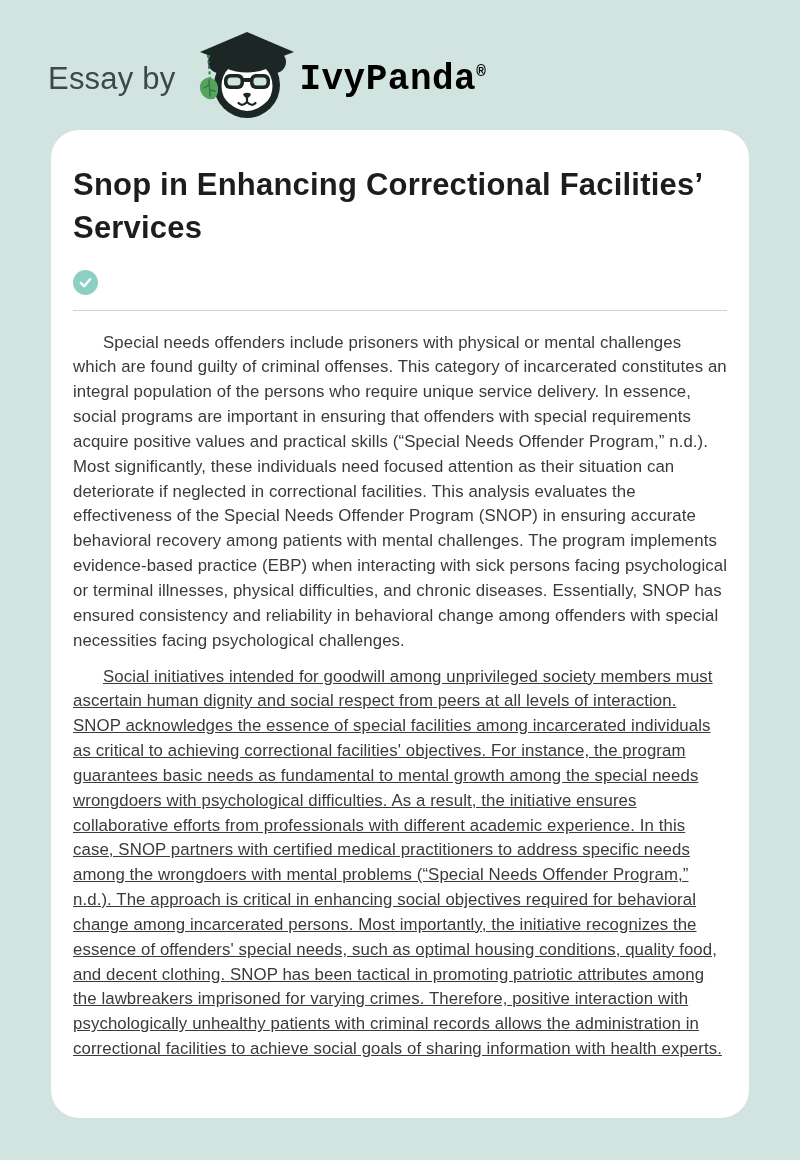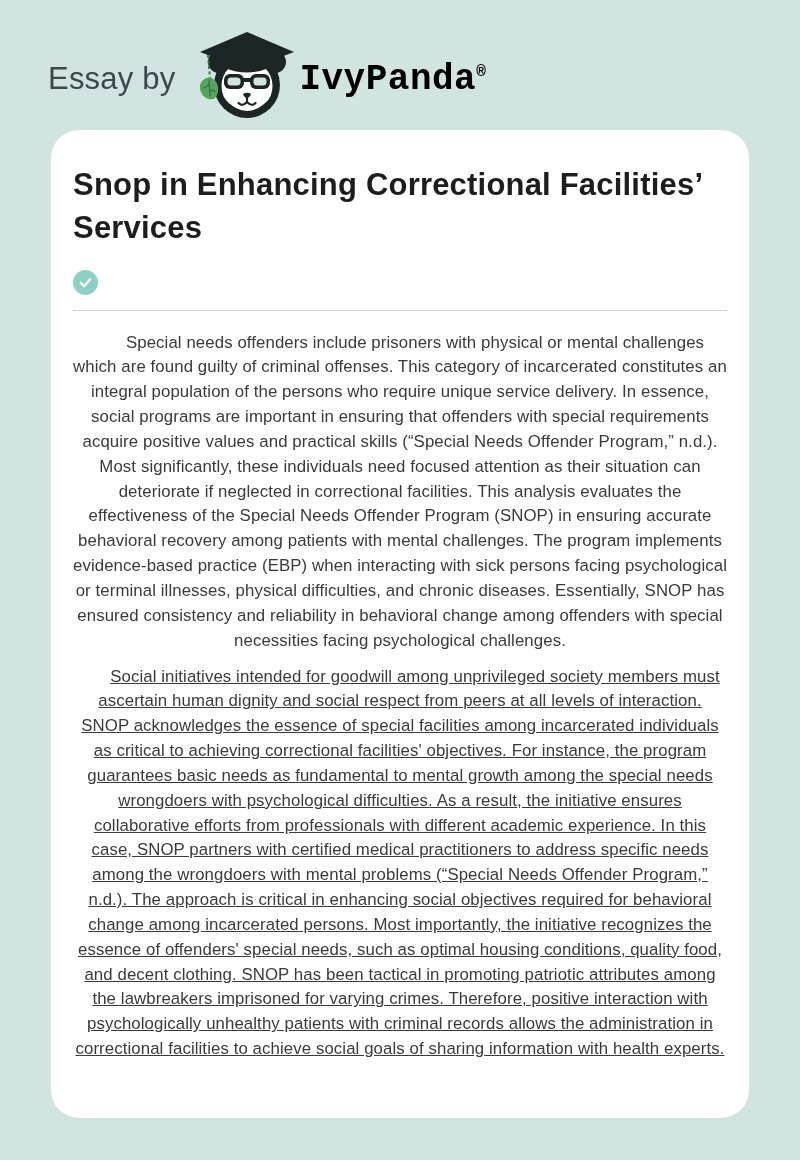--- a/index.html
+++ b/index.html
@@ -94,21 +94,21 @@
     border-top: 1px solid #d2d2d2;
     margin: 0 0 20px 0;
   }
   .body-text p {
     font-size: 16.8px;
     line-height: 24.85px;
     color: #3a3a3a;
     text-indent: 30px;
     letter-spacing: 0.1px;
     margin-bottom: 11px;
-    text-align: center;
+    text-align: left;
   }
   .body-text p:last-child { margin-bottom: 0; text-decoration: underline; }
 </style>
 </head>
 <body>
 
 <div class="page">
 
   <header class="header">
     <span class="essay-by">Essay by</span>

